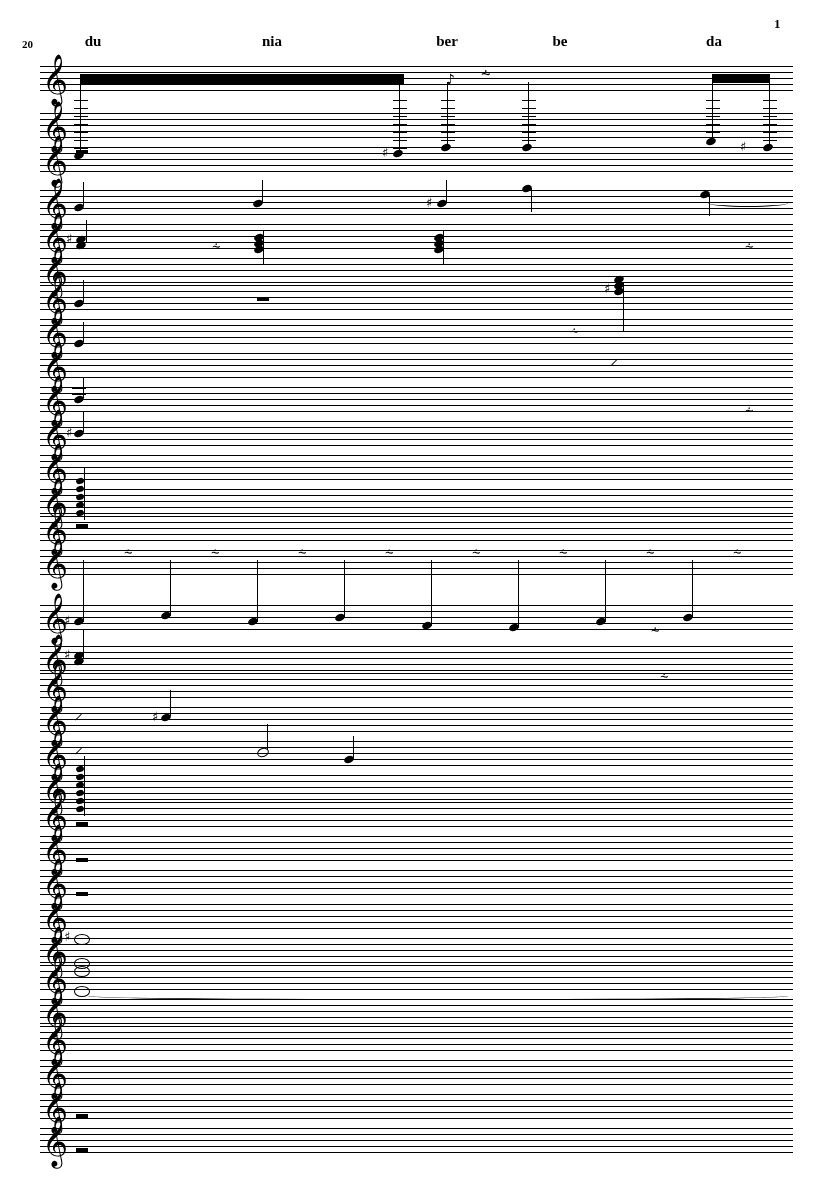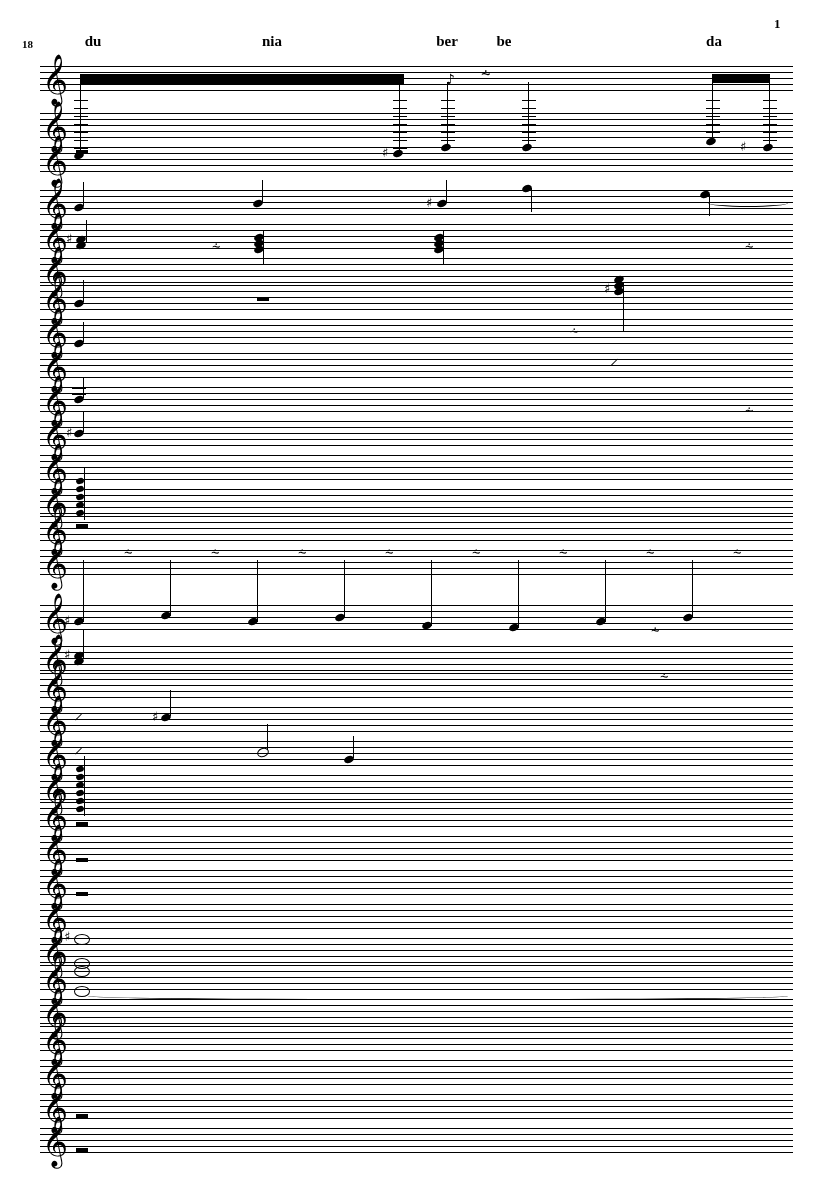--- a/index.html
+++ b/index.html
@@ -114,26 +114,26 @@
     font-size: 13px;
     line-height: 1;
   }
 </style>
 </head>
 <body>
 
 <div id="sheet">
 
   <div class="page-number" style="left:774px; top:16px;">1</div>
-  <div class="measure-number" style="left:22px; top:38px;">18</div>
+  <div class="measure-number" style="left:22px; top:38px;">20</div>
 
   <div class="lyric" style="left:93px; top:33px;">du</div>
   <div class="lyric" style="left:272px; top:33px;">nia</div>
   <div class="lyric" style="left:447px; top:33px;">ber</div>
-  <div class="lyric" style="left:504px; top:33px;">be</div>
+  <div class="lyric" style="left:560px; top:33px;">be</div>
   <div class="lyric" style="left:714px; top:33px;">da</div>
 
   <div class="staff" style="top:66px;">
     <div class="sline" style="top:0px;  left:40px; width:753px;"></div>
     <div class="sline" style="top:6px;  left:40px; width:753px;"></div>
     <div class="sline" style="top:12px; left:40px; width:753px;"></div>
     <div class="sline" style="top:18px; left:40px; width:753px;"></div>
     <div class="sline" style="top:24px; left:40px; width:753px;"></div>
   </div>
   <div class="clef" style="left:42px; top:57px; font-size:44px;">𝄞</div>

